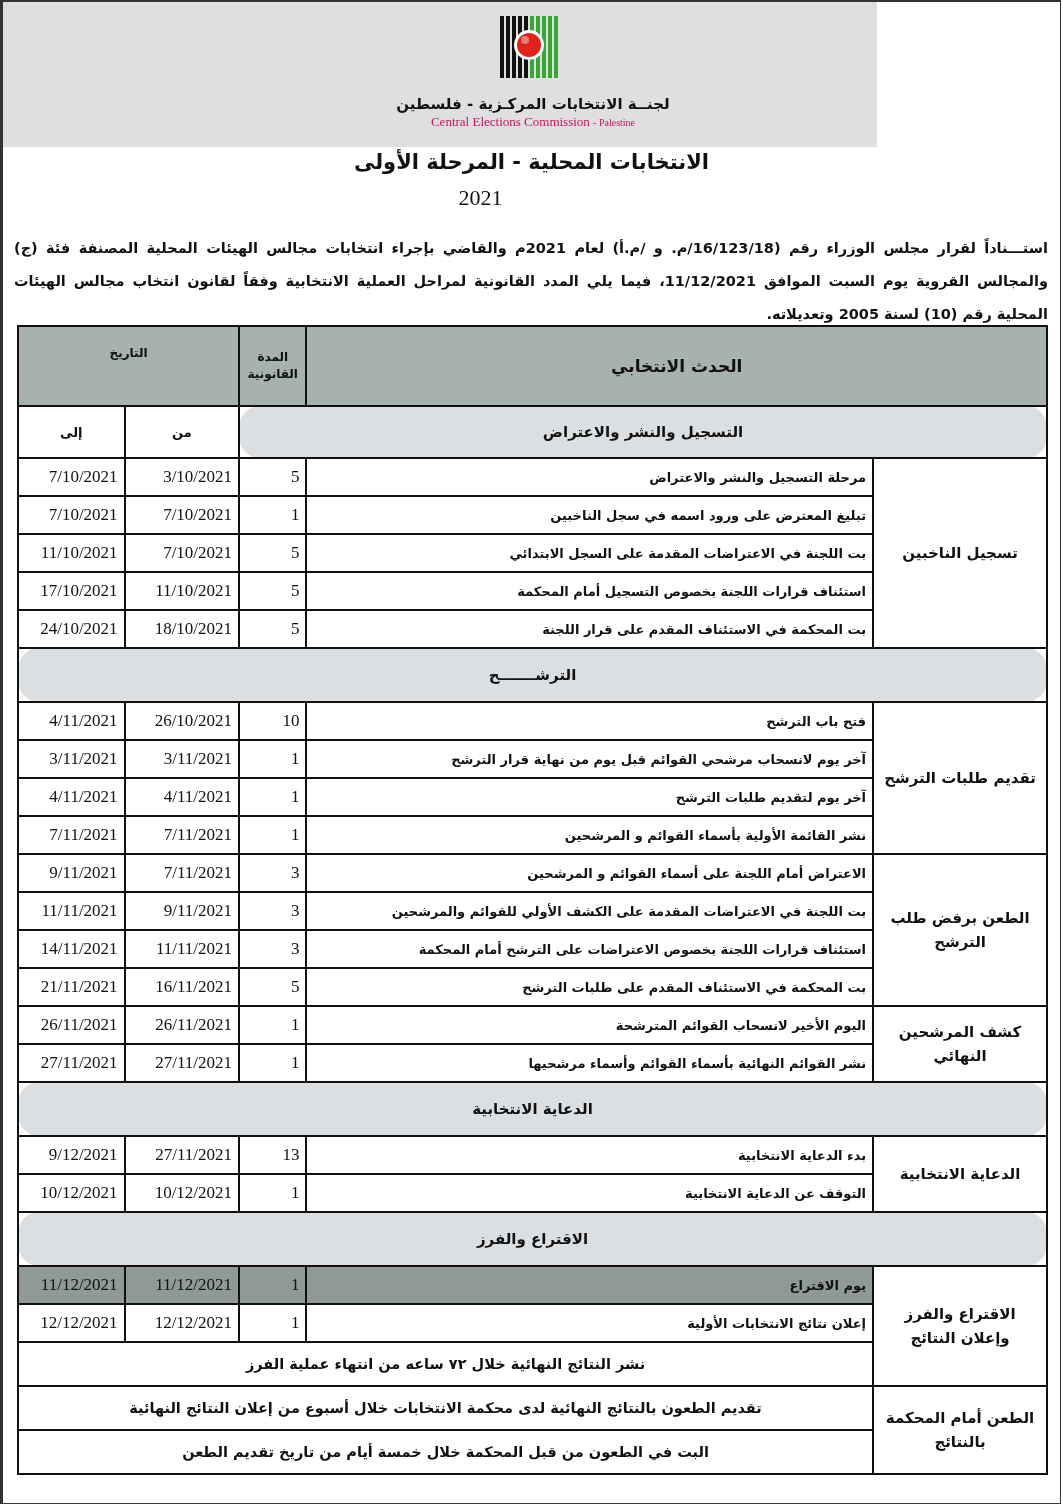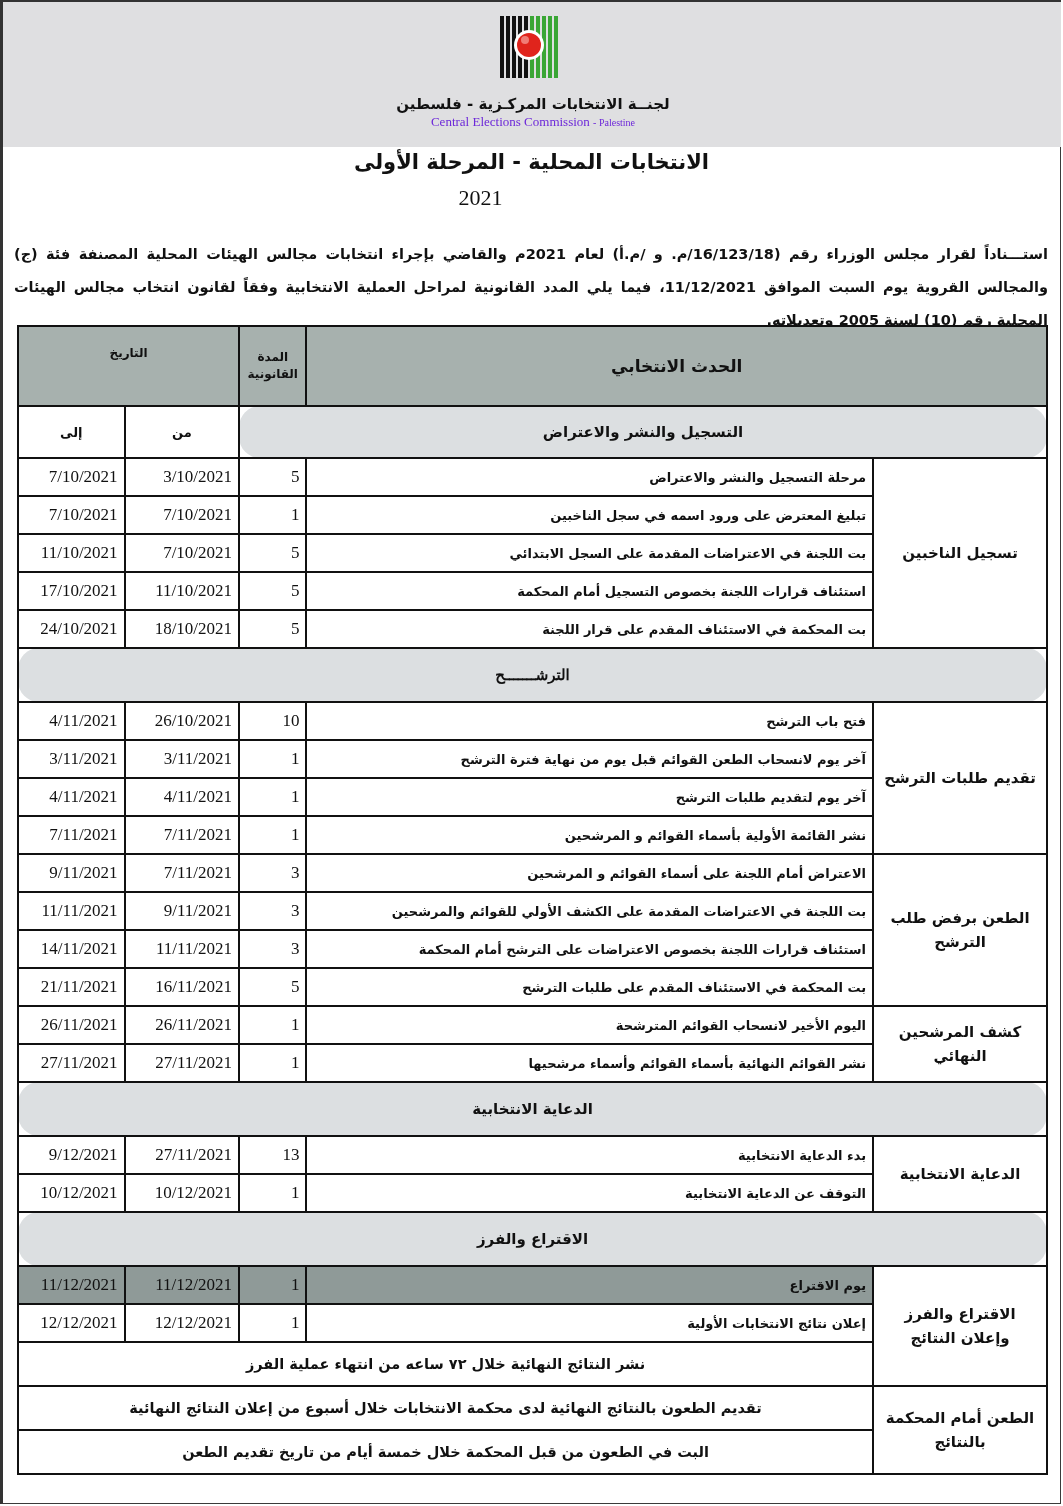--- a/index.html
+++ b/index.html
@@ -7,46 +7,46 @@
     width: 1063px; height: 1506px; background: #ffffff;
     font-family: "DejaVu Sans", sans-serif; color: #111;
     position: relative; overflow: hidden;
   }
   .frame {
     position: absolute; left: 0; top: 0; width: 1061px; height: 1504px;
     border: 1px solid #3a3a3a; border-left: 3px solid #333; border-top: 2px solid #333;
     box-sizing: border-box;
   }
   .header {
-    position: absolute; left: 3px; top: 2px; width: 1058px; height: 145px;
+    position: absolute; left: 3px; top: 2px; width: 874px; height: 145px;
     background: #dfdfe1;
   }
   .logo {
     position: absolute; left: 497px; top: 14px; width: 60px; height: 62px;
   }
   .org-ar {
     position: absolute; left: 380px; top: 93px; width: 300px; text-align: center;
     direction: rtl; font-weight: bold; font-size: 15px; color: #111;
   }
   .org-en {
     position: absolute; left: 380px; top: 112px; width: 300px; text-align: center;
-    font-family: "Liberation Serif", serif; font-size: 13px; color: #6d28d9;
+    font-family: "Liberation Serif", serif; font-size: 13px; color: #be185d;
   }
   .org-en .small { font-size: 10px; }
 
   .title {
     position: absolute; left: 0; top: 150px; width: 1063px; text-align: center;
     direction: rtl; font-weight: bold; font-size: 21px;
   }
   .year {
     position: absolute; left: 0; top: 185px; width: 961px; text-align: center;
     font-family: "Liberation Serif", serif; font-size: 22px;
   }
   .intro {
-    position: absolute; left: 14px; top: 238px; width: 1034px;
+    position: absolute; left: 14px; top: 232px; width: 1034px;
     direction: rtl; text-align: justify; font-weight: bold; font-size: 14.5px; line-height: 33px;
   }
 
   table.sched {
     position: absolute; left: 17px; top: 325px; width: 1031px;
     border-collapse: collapse; table-layout: fixed; direction: rtl;
   }
   table.sched td, table.sched th {
     border: 2px solid #111; padding: 0 6px; vertical-align: middle;
   }
@@ -151,31 +151,31 @@
         <td class="date">11/10/2021</td>
         <td class="date">17/10/2021</td>
       </tr>
       <tr style="height: 38px;">
         <td class="event">بت المحكمة في الاستئناف المقدم على قرار اللجنة</td>
         <td class="num">5</td>
         <td class="date">18/10/2021</td>
         <td class="date">24/10/2021</td>
       </tr>
       <tr>
-        <td class="section" colspan="5" style="height: 52px; font-family: Liberation Serif, serif;">الترشـــــــح</td>
+        <td class="section" colspan="5" style="height: 52px;">الترشـــــــح</td>
       </tr>
       <tr style="height: 38px;">
         <td class="group" rowspan="4">تقديم طلبات الترشح</td>
         <td class="event">فتح باب الترشح</td>
         <td class="num">10</td>
         <td class="date">26/10/2021</td>
         <td class="date">4/11/2021</td>
       </tr>
       <tr style="height: 38px;">
-        <td class="event">آخر يوم لانسحاب الطعن القوائم قبل يوم من نهاية فترة الترشح</td>
+        <td class="event">آخر يوم لانسحاب مرشحي القوائم قبل يوم من نهاية قرار الترشح</td>
         <td class="num">1</td>
         <td class="date">3/11/2021</td>
         <td class="date">3/11/2021</td>
       </tr>
       <tr style="height: 38px;">
         <td class="event">آخر يوم لتقديم طلبات الترشح</td>
         <td class="num">1</td>
         <td class="date">4/11/2021</td>
         <td class="date">4/11/2021</td>
       </tr>

